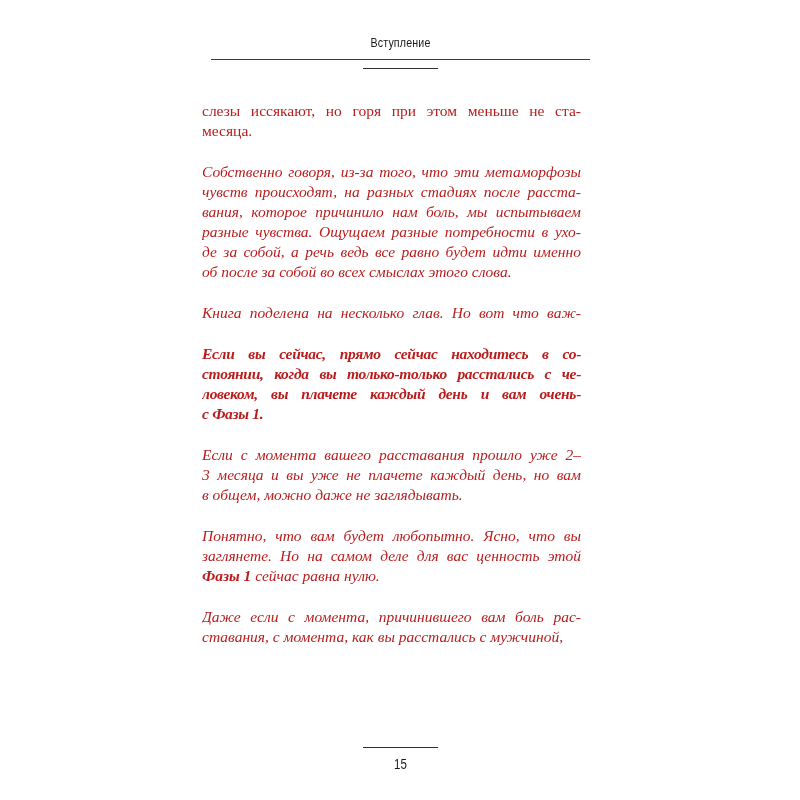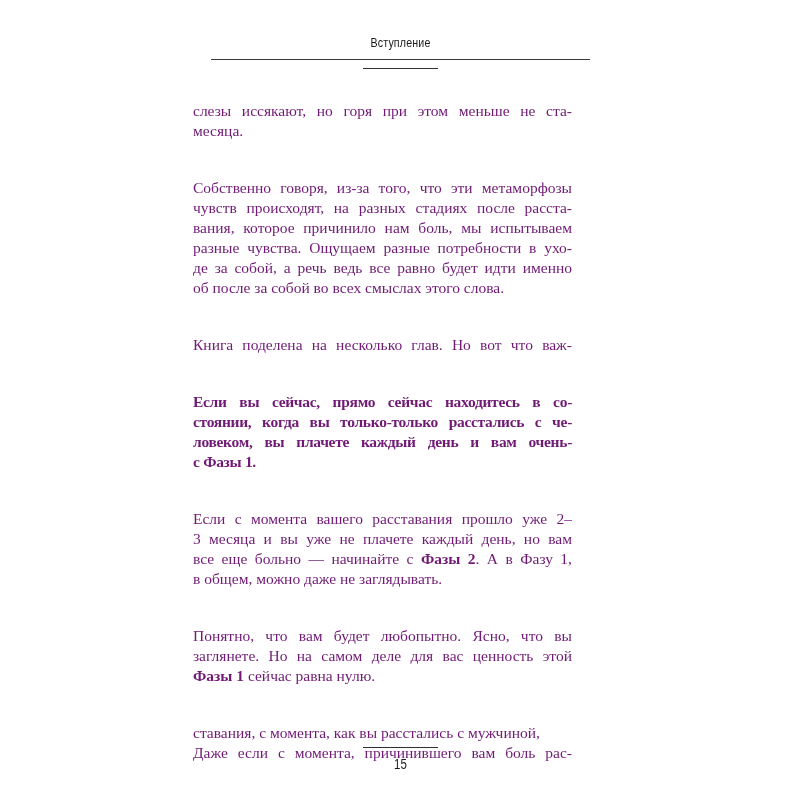--- a/index.html
+++ b/index.html
@@ -35,28 +35,28 @@
     position: absolute;
     top: 68px;
     left: 363px;
     width: 75px;
     border-top: 1px solid #2f2f2f;
   }
   
   .text-column {
     position: absolute;
     top: 101px;
-    left: 193px;
+    left: 202px;
     width: 379px;
     font-family: "Liberation Serif", serif;
     font-size: 15.5px;
     line-height: 20px;
-    color: #701a75;
+    color: #b91c1c;
   }
-  .para + .para { margin-top: 37px; }
+  .para + .para { margin-top: 21px; font-style: italic; }
   .para.bold { font-weight: bold; letter-spacing: -0.3px; }
   .line {
     text-align: justify;
     text-align-last: justify;
     white-space: nowrap;
     overflow: hidden;
   }
   .line.last { text-align-last: left; }
   .seg-b { font-weight: bold; }
   
@@ -108,31 +108,30 @@
       </div>
       <div class="para bold">
         <div class="line"><span>Если вы сейчас, прямо сейчас находитесь в со-</span></div>
         <div class="line"><span>стоянии, когда вы только-только расстались с че-</span></div>
         <div class="line"><span>ловеком, вы плачете каждый день и вам очень-</span></div>
         <div class="line last"><span>с Фазы 1.</span></div>
       </div>
       <div class="para">
         <div class="line"><span>Если с момента вашего расставания прошло уже 2–</span></div>
         <div class="line"><span>3 месяца и вы уже не плачете каждый день, но вам</span></div>
-        <div class="line"><span>все еще больно — начинайте с </span><span class="seg-b">Фазы 2</span><span>. А в Фазу 1,</span></div>
         <div class="line last"><span>в общем, можно даже не заглядывать.</span></div>
       </div>
       <div class="para">
         <div class="line"><span>Понятно, что вам будет любопытно. Ясно, что вы</span></div>
         <div class="line"><span>заглянете. Но на самом деле для вас ценность этой</span></div>
         <div class="line last"><span class="seg-b">Фазы 1</span><span> сейчас равна нулю.</span></div>
       </div>
       <div class="para">
+        <div class="line"><span>Даже если с момента, причинившего вам боль рас-</span></div>
         <div class="line last"><span>ставания, с момента, как вы расстались с мужчиной,</span></div>
-        <div class="line"><span>Даже если с момента, причинившего вам боль рас-</span></div>
       </div>
     </main>
 
   <div class="footer-rule"></div>
 
   <div class="page-number">15</div>
 
 </div>
 
 </body></html>

